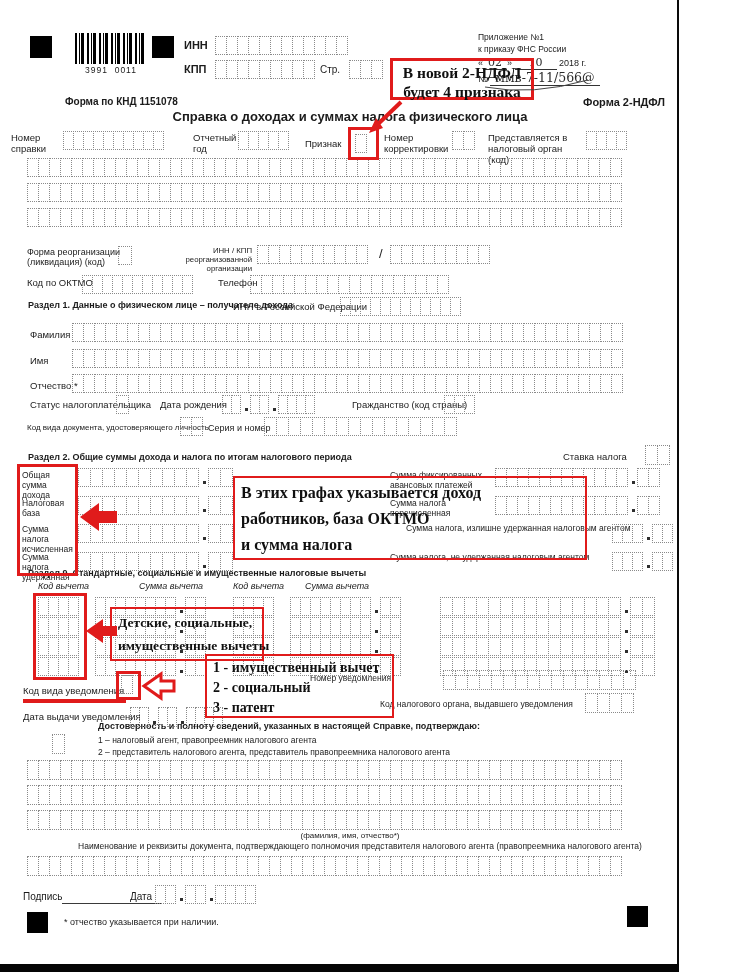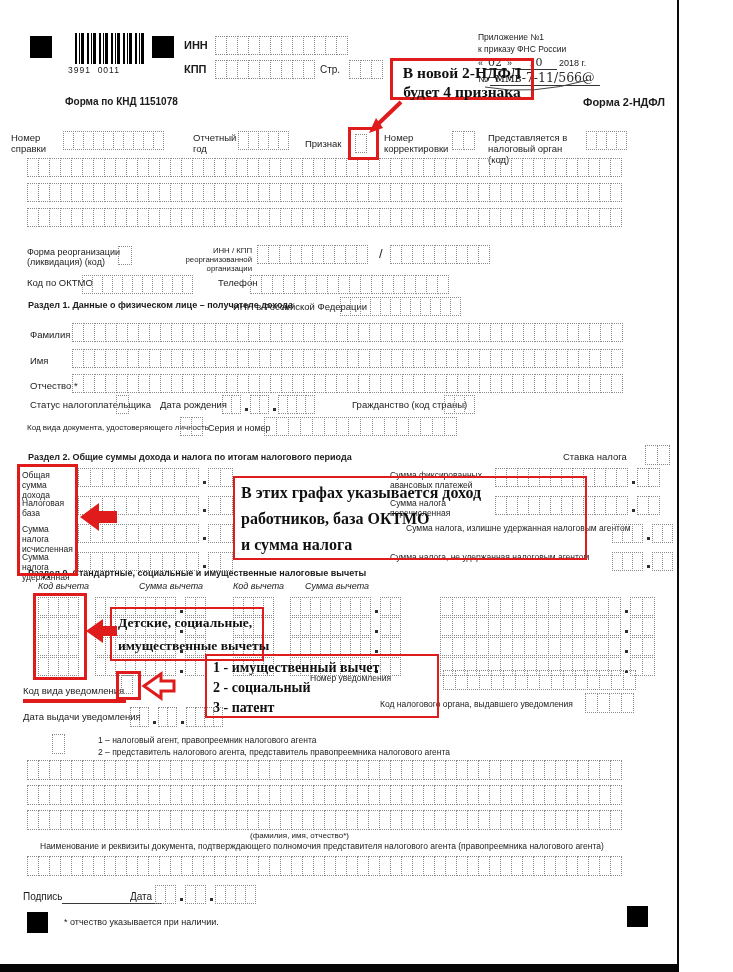--- a/index.html
+++ b/index.html
@@ -4,21 +4,21 @@
 <style>
   :root{ --red:#e01b1b; --ink:#1b1b1b; --cellb:#8a8a8a; }
   *{box-sizing:border-box;margin:0;padding:0}
   html,body{background:#e8e8e8}
   #page{position:relative;width:733px;height:972px;background:#ffffff;overflow:hidden;
         font-family:"Liberation Sans",sans-serif;color:var(--ink)}
   .a{position:absolute}
   .lbl{position:absolute;font-size:9.5px;line-height:1.15;color:var(--ink)}
   .s7{font-size:7.8px}.s8{font-size:8px}.s85{font-size:8.5px}.s9{font-size:9px}
   .s10{font-size:10px}.s11{font-size:11px}.s13{font-size:13px}
-  .b{font-weight:700}.it{font-style:italic}.ctr{text-align:left}.rt{text-align:right}
+  .b{font-weight:700}.it{font-style:italic}.ctr{text-align:center}.rt{text-align:right}
   .strip{position:absolute;display:flex;align-items:flex-end;z-index:5}
   .strip span{flex:none;width:var(--cw,12px);height:var(--ch,19px);
               border:1px dotted var(--cellb);margin-left:-1px;background:transparent}
   .strip span:first-child{margin-left:0}
   .strip .dot{flex:none;width:3px;height:3px;background:#2e2e2e;margin:0 3px 3px 4px}
   .sq{position:absolute;background:#000}
   .redbox{position:absolute;border:3px solid var(--red);z-index:30;background:transparent}
   .callout{position:absolute;border:2px solid var(--red);z-index:32;background:transparent;
            font-family:"Liberation Serif",serif;font-weight:700;color:#101010;padding:2px 6px}
   .callout div{white-space:nowrap}
@@ -81,20 +81,21 @@
     <span class="hw u s11" style="padding:0 14px">10</span>
     <span>2018 г.</span>
   </div>
   <div class="lbl s9" style="left:478px;top:71px">
     <span>№</span>
     <span class="hw u" style="font-size:12.5px">ммв-7-11/566@</span>
   </div>
 
   <div class="lbl s10 b" style="left:65px;top:96px">Форма по КНД 1151078</div>
   <div class="lbl s11 b" style="left:583px;top:96px">Форма 2-НДФЛ</div>
+  <div class="lbl s13 b ctr" style="left:100px;top:110px;width:500px">Справка о доходах и суммах налога физического лица</div>
 
   <div class="lbl" style="left:11px;top:133px;width:44px">Номер справки</div>
   <div class="strip" style="left:63px;top:131px;--cw:11px">
       <span></span>
       <span></span>
       <span></span>
       <span></span>
       <span></span>
       <span></span>
       <span></span>
@@ -1006,26 +1007,27 @@
       <span></span>
     </div>
   <div class="lbl s85" style="left:380px;top:700px;width:212px">Код налогового органа, выдавшего уведомления</div>
   <div class="strip" style="left:585px;top:693px;--cw:13px;--ch:20px">
       <span></span>
       <span></span>
       <span></span>
       <span></span>
     </div>
 
-  <div class="callout" style="left:205px;top:654px;width:234px;height:64px;font-size:14px;line-height:20px">
+  <div class="callout" style="left:205px;top:654px;width:189px;height:64px;font-size:14px;line-height:20px">
     <div>1 - имущественный вычет</div>
     <div>2 - социальный</div>
     <div>3 - патент</div>
   </div>
 
+  <div class="lbl s9 b" style="left:98px;top:721px">Достоверность и полноту сведений, указанных в настоящей Справке, подтверждаю:</div>
   <div class="strip" style="left:52px;top:734px;--cw:13px;--ch:20px">
       <span></span>
     </div>
   <div class="lbl s85" style="left:98px;top:736px">1 – налоговый агент, правопреемник налогового агента</div>
   <div class="lbl s85" style="left:98px;top:748px">2 – представитель налогового агента, представитель правопреемника налогового агента</div>
   <div class="strip" style="left:27px;top:760px;--ch:20px">
       <span></span>
       <span></span>
       <span></span>
       <span></span>

